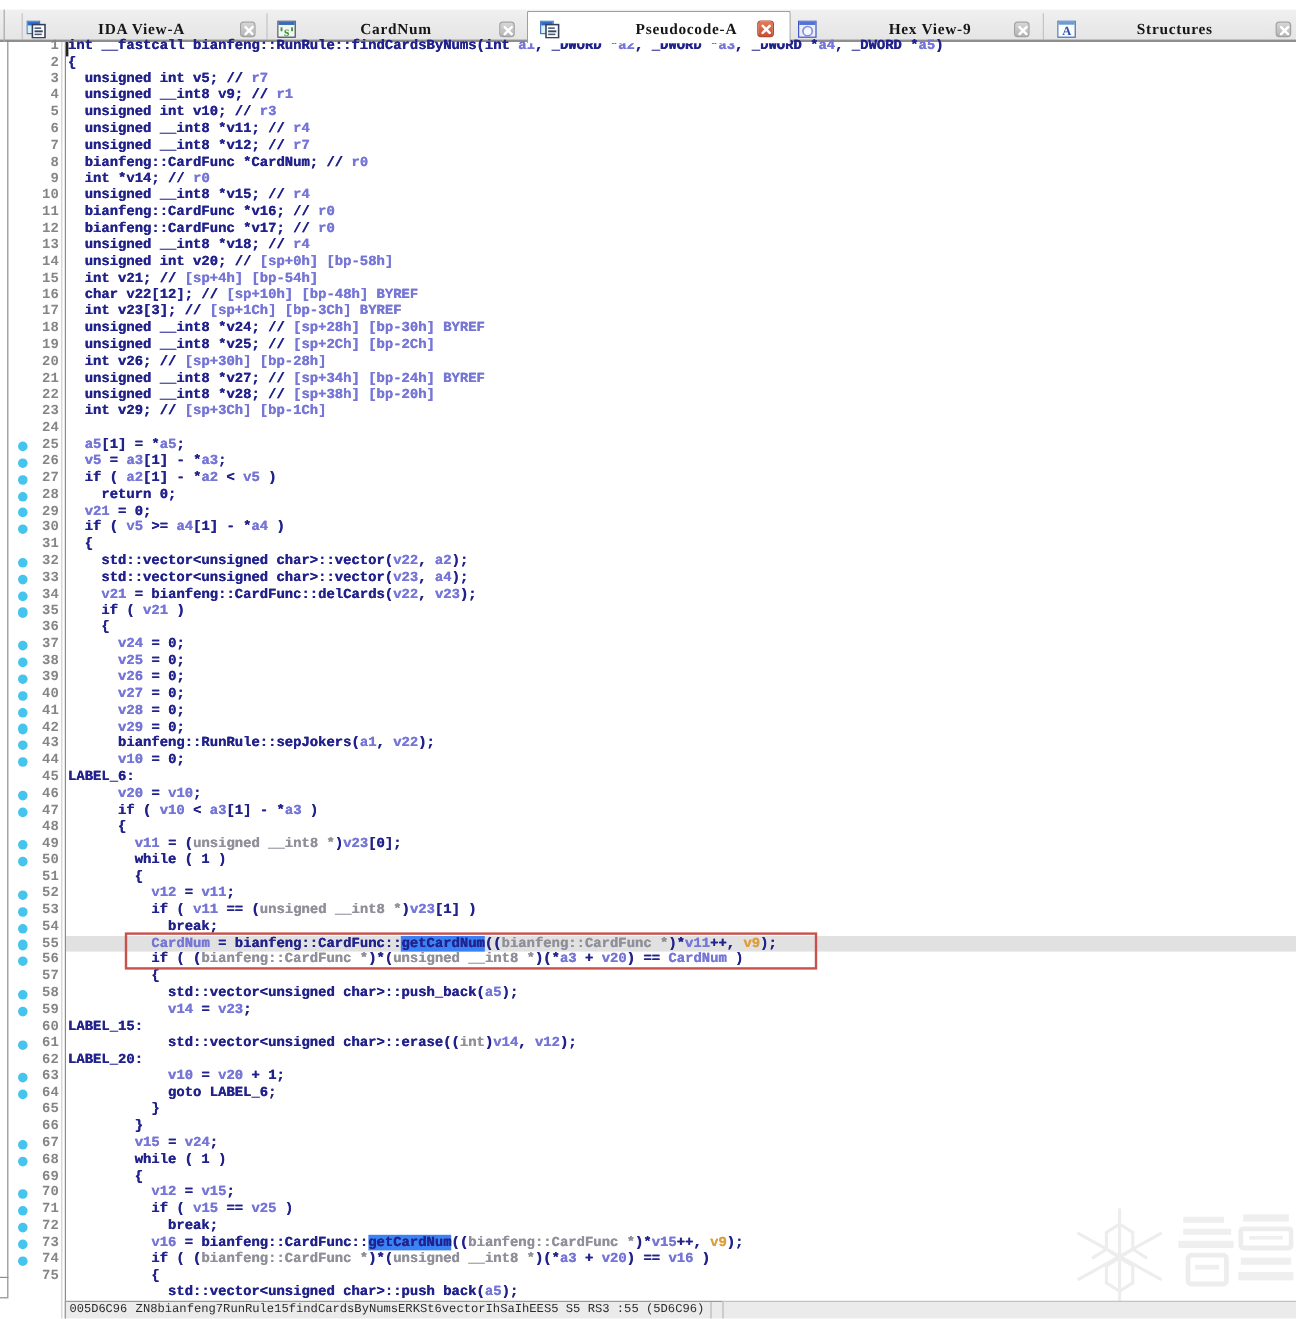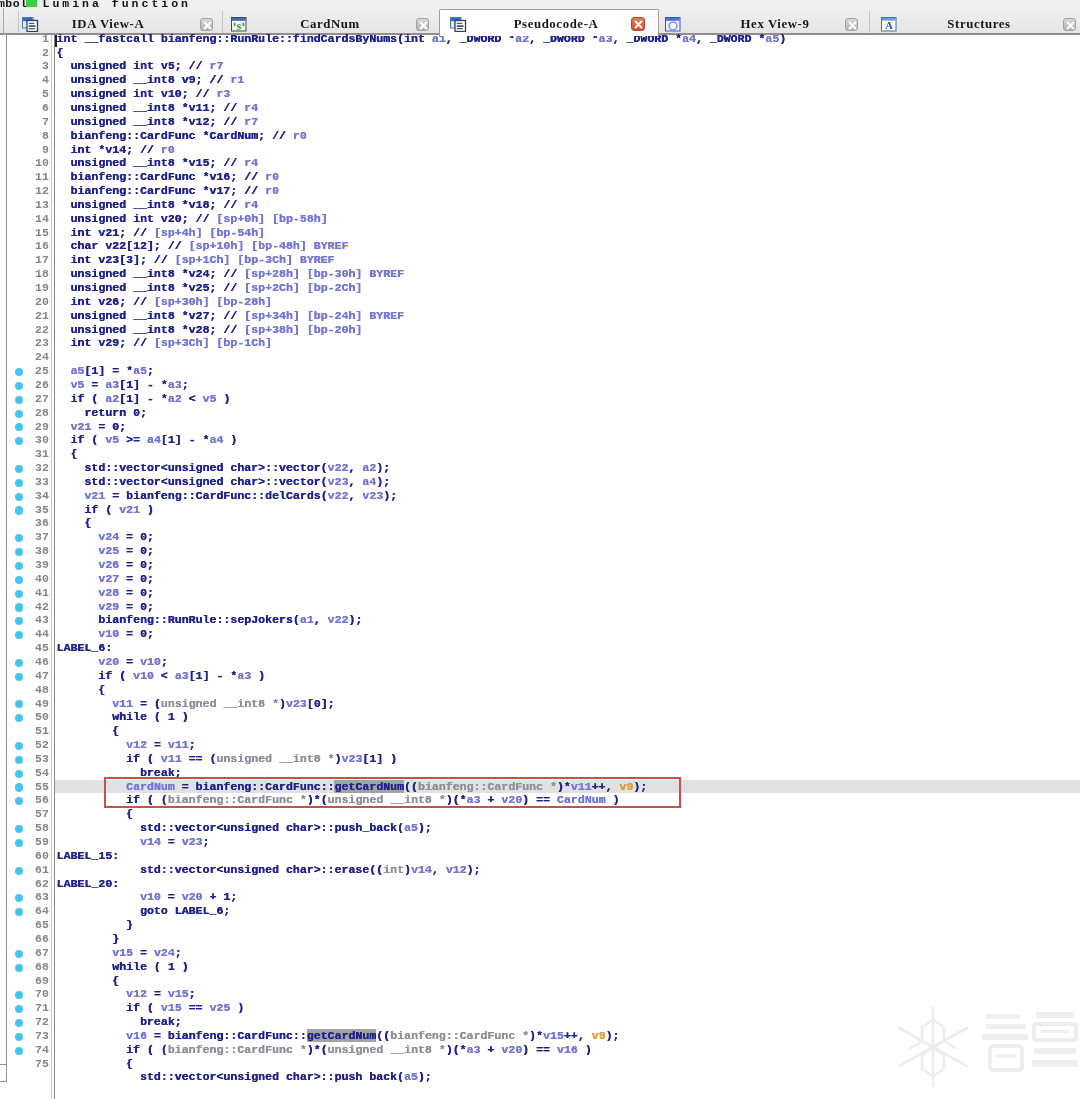--- a/index.html
+++ b/index.html
@@ -23,42 +23,37 @@
 .hline{position:absolute;background:#8f8f8f;}
 
 #band55{position:absolute;left:55px;top:779.6px;width:1025px;height:13.9px;background:#e1e1e1;}
 .cl{position:absolute;left:56.5px;height:13.85px;white-space:pre;
   font:bold 11.58px "Liberation Mono",monospace;line-height:13.85px;color:#22228c;text-shadow:.35px 0 0 currentColor;}
 .nn{position:absolute;left:14.5px;width:34.5px;height:13.85px;text-align:right;white-space:pre;
   font:bold 11.58px "Liberation Mono",monospace;line-height:13.85px;color:#858585;}
 .cl .v{color:#7676d6;}
 .cl .o{color:#dd9e3c;}
 .cl .c{color:#90909a;}
-.cl .y{background:#a3a3a3;}
+.cl .y{background:#3b82f6;}
 .dot{position:absolute;left:15px;width:8.2px;height:8.2px;border-radius:50%;background:#45c4ee;}
 #cursor{position:absolute;left:55.2px;top:34.5px;width:1.4px;height:12.5px;background:#222;}
 #redbox{position:absolute;left:104px;top:777px;width:577px;height:31px;border:2px solid #c7524b;
   box-sizing:border-box;z-index:5;}
 
 #statusbar{position:absolute;left:54px;top:1084px;width:1026px;height:15px;background:#ebebeb;
   border-left:1px solid #9b9b9b;box-sizing:border-box;z-index:6;}
 #statusbar .bt1{position:absolute;left:0;top:0;width:547px;height:1px;background:#9b9b9b;}
 #statusbar .bt2{position:absolute;left:547px;top:0;width:479px;height:1px;background:#c2c2c2;}
 #statusbar .s1{position:absolute;left:3px;top:2px;font:10px "Liberation Mono",monospace;color:#2a2a2a;}
 #statusbar .s2{position:absolute;left:58px;top:2px;font:10.15px "Liberation Mono",monospace;color:#2a2a2a;}
 #statusbar .vs{position:absolute;left:536.5px;top:1px;width:1px;height:14px;background:#b8b8b8;}
 #statusbar .vs2{position:absolute;left:547px;top:1px;width:1px;height:14px;background:#b8b8b8;}
 </style></head>
 <body>
 <div id="page">
-<div id="legend">
-      <span class="t" style="left:-2px">mbol</span>
-      <span class="g"></span>
-      <span class="t" style="left:42.5px;letter-spacing:3px">Lumina function</span>
-    </div>
 <div id="tabbar">
       <div class="tsep" style="left:18.0px"></div>
       <div class="tsep" style="left:221.5px"></div>
       <div class="tsep" style="left:869.0px"></div>
       <div id="activetab"></div>
       <div class="ticon" style="left:22px;top:8.5px"><svg width="17" height="15" viewBox="0 0 17 15">
 <rect x="0.5" y="0.5" width="10.5" height="10.5" fill="#d8f0fa" stroke="#4a7ab8"></rect>
 <rect x="1" y="1" width="9.5" height="3.2" fill="#2f6cc8"></rect>
 <rect x="5" y="3.5" width="10.5" height="11" fill="#ffffff" stroke="#32405c" stroke-width="1.3"></rect>
 <rect x="6.8" y="5.8" width="5.5" height="1.3" fill="#4a5a78"></rect>
@@ -83,23 +78,23 @@
       <div class="ticon" style="left:664.5px;top:9px"><svg width="16" height="15" viewBox="0 0 16 15">
 <rect x="0.5" y="0.5" width="14.5" height="13.5" fill="#eceefb" stroke="#3c55c0"></rect>
 <rect x="1" y="1" width="13.5" height="2.8" fill="#5272d4"></rect>
 <circle cx="8" cy="9" r="3.9" fill="#f6f6ff" stroke="#8090dc" stroke-width="1.4"></circle>
 </svg></div>
       <div class="ticon" style="left:880.5px;top:9px"><svg width="16" height="15" viewBox="0 0 16 15">
 <rect x="0.5" y="0.5" width="14.5" height="13.5" fill="#fdfdfd" stroke="#3f6fae"></rect>
 <rect x="1" y="1" width="13.5" height="2.6" fill="#6b9bd2"></rect>
 <text x="8" y="12.2" font-family="Liberation Serif" font-size="10.5" font-weight="bold" fill="#2a50b0" text-anchor="middle">A</text>
 </svg></div>
-      <div class="tlabel" style="left:108px">IDA View-A</div>
+      <div class="tlabel" style="left:118px">IDA View-A</div>
       <div class="tlabel" style="left:330.0px">CardNum</div>
-      <div class="tlabel" style="left:556.0px">Pseudocode-A</div>
+      <div class="tlabel" style="left:572px">Pseudocode-A</div>
       <div class="tlabel" style="left:775.0px">Hex View-9</div>
       <div class="tlabel" style="left:979.0px">Structures</div>
       <div class="cb" style="left:199.5px;top:9.5px">
         <svg width="13" height="13" viewBox="0 0 13 13" style="position:absolute;left:0;top:0">
 <path d="M3.6 3.6 L9.4 9.4 M9.4 3.6 L3.6 9.4" stroke="#ffffff" stroke-width="2.1" stroke-linecap="round"></path>
 </svg>
       </div>
       <div class="cb" style="left:415.5px;top:9.5px">
         <svg width="13" height="13" viewBox="0 0 13 13" style="position:absolute;left:0;top:0">
 <path d="M3.6 3.6 L9.4 9.4 M9.4 3.6 L3.6 9.4" stroke="#ffffff" stroke-width="2.1" stroke-linecap="round"></path>
@@ -187,12 +182,20 @@
     <div class="dot" style="top:963.5px"></div>
     <div class="dot" style="top:991.2px"></div>
     <div class="dot" style="top:1005.0px"></div>
     <div class="dot" style="top:1018.9px"></div>
     <div class="dot" style="top:1032.7px"></div>
     <div class="dot" style="top:1046.6px"></div>
 <pre id="nums"><div class="nn" style="top:31.70px">1</div><div class="nn" style="top:45.55px">2</div><div class="nn" style="top:59.40px">3</div><div class="nn" style="top:73.25px">4</div><div class="nn" style="top:87.10px">5</div><div class="nn" style="top:100.95px">6</div><div class="nn" style="top:114.80px">7</div><div class="nn" style="top:128.65px">8</div><div class="nn" style="top:142.50px">9</div><div class="nn" style="top:156.35px">10</div><div class="nn" style="top:170.20px">11</div><div class="nn" style="top:184.05px">12</div><div class="nn" style="top:197.90px">13</div><div class="nn" style="top:211.75px">14</div><div class="nn" style="top:225.60px">15</div><div class="nn" style="top:239.45px">16</div><div class="nn" style="top:253.30px">17</div><div class="nn" style="top:267.15px">18</div><div class="nn" style="top:281.00px">19</div><div class="nn" style="top:294.85px">20</div><div class="nn" style="top:308.70px">21</div><div class="nn" style="top:322.55px">22</div><div class="nn" style="top:336.40px">23</div><div class="nn" style="top:350.25px">24</div><div class="nn" style="top:364.10px">25</div><div class="nn" style="top:377.95px">26</div><div class="nn" style="top:391.80px">27</div><div class="nn" style="top:405.65px">28</div><div class="nn" style="top:419.50px">29</div><div class="nn" style="top:433.35px">30</div><div class="nn" style="top:447.20px">31</div><div class="nn" style="top:461.05px">32</div><div class="nn" style="top:474.90px">33</div><div class="nn" style="top:488.75px">34</div><div class="nn" style="top:502.60px">35</div><div class="nn" style="top:516.45px">36</div><div class="nn" style="top:530.30px">37</div><div class="nn" style="top:544.15px">38</div><div class="nn" style="top:558.00px">39</div><div class="nn" style="top:571.85px">40</div><div class="nn" style="top:585.70px">41</div><div class="nn" style="top:599.55px">42</div><div class="nn" style="top:613.40px">43</div><div class="nn" style="top:627.25px">44</div><div class="nn" style="top:641.10px">45</div><div class="nn" style="top:654.95px">46</div><div class="nn" style="top:668.80px">47</div><div class="nn" style="top:682.65px">48</div><div class="nn" style="top:696.50px">49</div><div class="nn" style="top:710.35px">50</div><div class="nn" style="top:724.20px">51</div><div class="nn" style="top:738.05px">52</div><div class="nn" style="top:751.90px">53</div><div class="nn" style="top:765.75px">54</div><div class="nn" style="top:779.60px">55</div><div class="nn" style="top:793.45px">56</div><div class="nn" style="top:807.30px">57</div><div class="nn" style="top:821.15px">58</div><div class="nn" style="top:835.00px">59</div><div class="nn" style="top:848.85px">60</div><div class="nn" style="top:862.70px">61</div><div class="nn" style="top:876.55px">62</div><div class="nn" style="top:890.40px">63</div><div class="nn" style="top:904.25px">64</div><div class="nn" style="top:918.10px">65</div><div class="nn" style="top:931.95px">66</div><div class="nn" style="top:945.80px">67</div><div class="nn" style="top:959.65px">68</div><div class="nn" style="top:973.50px">69</div><div class="nn" style="top:987.35px">70</div><div class="nn" style="top:1001.20px">71</div><div class="nn" style="top:1015.05px">72</div><div class="nn" style="top:1028.90px">73</div><div class="nn" style="top:1042.75px">74</div><div class="nn" style="top:1056.60px">75</div></pre>
 <pre id="code"><div class="cl" style="top:31.70px">int __fastcall bianfeng::RunRule::findCardsByNums(int <span class="v">a1</span>, _DWORD *<span class="v">a2</span>, _DWORD *<span class="v">a3</span>, _DWORD *<span class="v">a4</span>, _DWORD *<span class="v">a5</span>)</div><div class="cl" style="top:45.55px">{</div><div class="cl" style="top:59.40px">  unsigned int v5; //<span class="v"> r7</span></div><div class="cl" style="top:73.25px">  unsigned __int8 v9; //<span class="v"> r1</span></div><div class="cl" style="top:87.10px">  unsigned int v10; //<span class="v"> r3</span></div><div class="cl" style="top:100.95px">  unsigned __int8 *v11; //<span class="v"> r4</span></div><div class="cl" style="top:114.80px">  unsigned __int8 *v12; //<span class="v"> r7</span></div><div class="cl" style="top:128.65px">  bianfeng::CardFunc *CardNum; //<span class="v"> r0</span></div><div class="cl" style="top:142.50px">  int *v14; //<span class="v"> r0</span></div><div class="cl" style="top:156.35px">  unsigned __int8 *v15; //<span class="v"> r4</span></div><div class="cl" style="top:170.20px">  bianfeng::CardFunc *v16; //<span class="v"> r0</span></div><div class="cl" style="top:184.05px">  bianfeng::CardFunc *v17; //<span class="v"> r0</span></div><div class="cl" style="top:197.90px">  unsigned __int8 *v18; //<span class="v"> r4</span></div><div class="cl" style="top:211.75px">  unsigned int v20; //<span class="v"> [sp+0h] [bp-58h]</span></div><div class="cl" style="top:225.60px">  int v21; //<span class="v"> [sp+4h] [bp-54h]</span></div><div class="cl" style="top:239.45px">  char v22[12]; //<span class="v"> [sp+10h] [bp-48h] BYREF</span></div><div class="cl" style="top:253.30px">  int v23[3]; //<span class="v"> [sp+1Ch] [bp-3Ch] BYREF</span></div><div class="cl" style="top:267.15px">  unsigned __int8 *v24; //<span class="v"> [sp+28h] [bp-30h] BYREF</span></div><div class="cl" style="top:281.00px">  unsigned __int8 *v25; //<span class="v"> [sp+2Ch] [bp-2Ch]</span></div><div class="cl" style="top:294.85px">  int v26; //<span class="v"> [sp+30h] [bp-28h]</span></div><div class="cl" style="top:308.70px">  unsigned __int8 *v27; //<span class="v"> [sp+34h] [bp-24h] BYREF</span></div><div class="cl" style="top:322.55px">  unsigned __int8 *v28; //<span class="v"> [sp+38h] [bp-20h]</span></div><div class="cl" style="top:336.40px">  int v29; //<span class="v"> [sp+3Ch] [bp-1Ch]</span></div><div class="cl" style="top:350.25px"></div><div class="cl" style="top:364.10px">  <span class="v">a5</span>[1] = *<span class="v">a5</span>;</div><div class="cl" style="top:377.95px">  <span class="v">v5</span> = <span class="v">a3</span>[1] - *<span class="v">a3</span>;</div><div class="cl" style="top:391.80px">  if ( <span class="v">a2</span>[1] - *<span class="v">a2</span> &lt; <span class="v">v5</span> )</div><div class="cl" style="top:405.65px">    return 0;</div><div class="cl" style="top:419.50px">  <span class="v">v21</span> = 0;</div><div class="cl" style="top:433.35px">  if ( <span class="v">v5</span> &gt;= <span class="v">a4</span>[1] - *<span class="v">a4</span> )</div><div class="cl" style="top:447.20px">  {</div><div class="cl" style="top:461.05px">    std::vector&lt;unsigned char&gt;::vector(<span class="v">v22</span>, <span class="v">a2</span>);</div><div class="cl" style="top:474.90px">    std::vector&lt;unsigned char&gt;::vector(<span class="v">v23</span>, <span class="v">a4</span>);</div><div class="cl" style="top:488.75px">    <span class="v">v21</span> = bianfeng::CardFunc::delCards(<span class="v">v22</span>, <span class="v">v23</span>);</div><div class="cl" style="top:502.60px">    if ( <span class="v">v21</span> )</div><div class="cl" style="top:516.45px">    {</div><div class="cl" style="top:530.30px">      <span class="v">v24</span> = 0;</div><div class="cl" style="top:544.15px">      <span class="v">v25</span> = 0;</div><div class="cl" style="top:558.00px">      <span class="v">v26</span> = 0;</div><div class="cl" style="top:571.85px">      <span class="v">v27</span> = 0;</div><div class="cl" style="top:585.70px">      <span class="v">v28</span> = 0;</div><div class="cl" style="top:599.55px">      <span class="v">v29</span> = 0;</div><div class="cl" style="top:613.40px">      bianfeng::RunRule::sepJokers(<span class="v">a1</span>, <span class="v">v22</span>);</div><div class="cl" style="top:627.25px">      <span class="v">v10</span> = 0;</div><div class="cl" style="top:641.10px">LABEL_6:</div><div class="cl" style="top:654.95px">      <span class="v">v20</span> = <span class="v">v10</span>;</div><div class="cl" style="top:668.80px">      if ( <span class="v">v10</span> &lt; <span class="v">a3</span>[1] - *<span class="v">a3</span> )</div><div class="cl" style="top:682.65px">      {</div><div class="cl" style="top:696.50px">        <span class="v">v11</span> = (<span class="c">unsigned __int8 *</span>)<span class="v">v23</span>[0];</div><div class="cl" style="top:710.35px">        while ( 1 )</div><div class="cl" style="top:724.20px">        {</div><div class="cl" style="top:738.05px">          <span class="v">v12</span> = <span class="v">v11</span>;</div><div class="cl" style="top:751.90px">          if ( <span class="v">v11</span> == (<span class="c">unsigned __int8 *</span>)<span class="v">v23</span>[1] )</div><div class="cl" style="top:765.75px">            break;</div><div class="cl" style="top:779.60px">          <span class="v">CardNum</span> = bianfeng::CardFunc::<span class="y">getCardNum</span>((<span class="c">bianfeng::CardFunc *</span>)*<span class="v">v11</span>++, <span class="o">v9</span>);</div><div class="cl" style="top:793.45px">          if ( (<span class="c">bianfeng::CardFunc *</span>)*(<span class="c">unsigned __int8 *</span>)(*<span class="v">a3</span> + <span class="v">v20</span>) == <span class="v">CardNum</span> )</div><div class="cl" style="top:807.30px">          {</div><div class="cl" style="top:821.15px">            std::vector&lt;unsigned char&gt;::push_back(<span class="v">a5</span>);</div><div class="cl" style="top:835.00px">            <span class="v">v14</span> = <span class="v">v23</span>;</div><div class="cl" style="top:848.85px">LABEL_15:</div><div class="cl" style="top:862.70px">            std::vector&lt;unsigned char&gt;::erase((<span class="c">int</span>)<span class="v">v14</span>, <span class="v">v12</span>);</div><div class="cl" style="top:876.55px">LABEL_20:</div><div class="cl" style="top:890.40px">            <span class="v">v10</span> = <span class="v">v20</span> + 1;</div><div class="cl" style="top:904.25px">            goto LABEL_6;</div><div class="cl" style="top:918.10px">          }</div><div class="cl" style="top:931.95px">        }</div><div class="cl" style="top:945.80px">        <span class="v">v15</span> = <span class="v">v24</span>;</div><div class="cl" style="top:959.65px">        while ( 1 )</div><div class="cl" style="top:973.50px">        {</div><div class="cl" style="top:987.35px">          <span class="v">v12</span> = <span class="v">v15</span>;</div><div class="cl" style="top:1001.20px">          if ( <span class="v">v15</span> == <span class="v">v25</span> )</div><div class="cl" style="top:1015.05px">            break;</div><div class="cl" style="top:1028.90px">          <span class="v">v16</span> = bianfeng::CardFunc::<span class="y">getCardNum</span>((<span class="c">bianfeng::CardFunc *</span>)*<span class="v">v15</span>++, <span class="o">v9</span>);</div><div class="cl" style="top:1042.75px">          if ( (<span class="c">bianfeng::CardFunc *</span>)*(<span class="c">unsigned __int8 *</span>)(*<span class="v">a3</span> + <span class="v">v20</span>) == <span class="v">v16</span> )</div><div class="cl" style="top:1056.60px">          {</div><div class="cl" style="top:1070.45px">            std::vector&lt;unsigned char&gt;::push back(<span class="v">a5</span>);</div></pre>
 <div id="cursor"></div>
 <div id="redbox"></div>
+<div id="statusbar">
+      <span class="bt1"></span>
+      <span class="bt2"></span>
+      <span class="s1">005D6C96</span>
+      <span class="s2">ZN8bianfeng7RunRule15findCardsByNumsERKSt6vectorIhSaIhEES5 S5 RS3 :55 (5D6C96)</span>
+      <span class="vs"></span>
+      <span class="vs2"></span>
+    </div>
 </div>
 </body></html>

